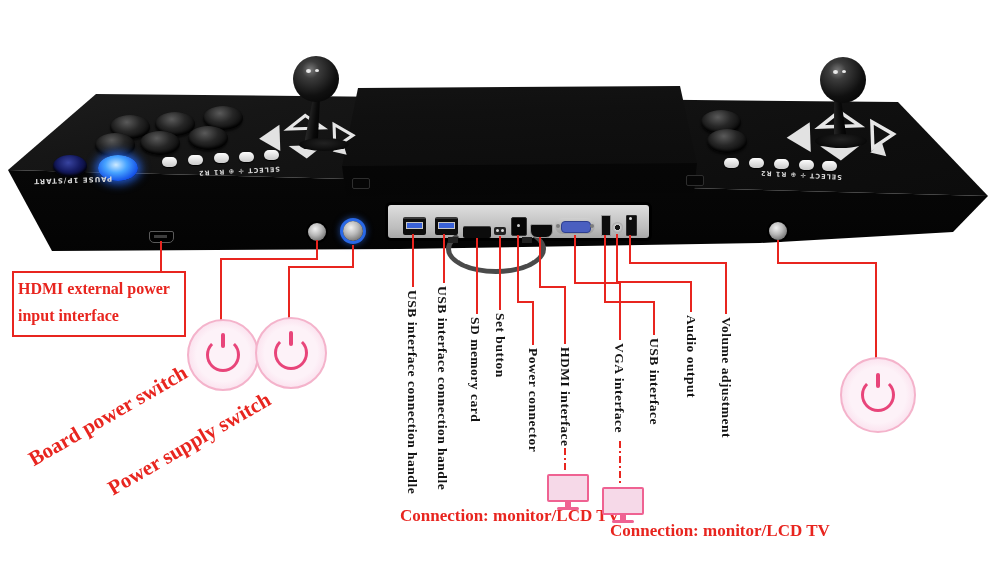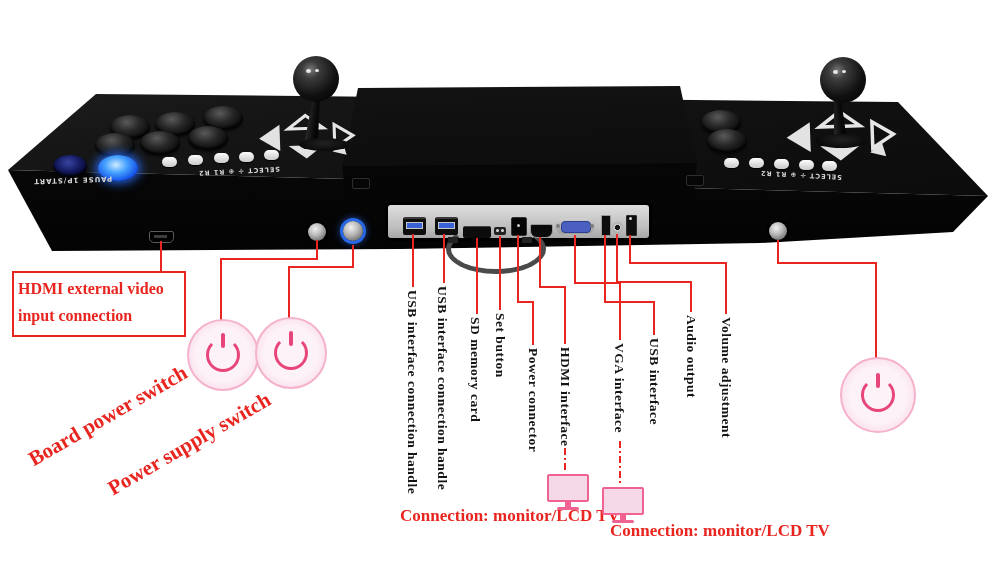--- a/index.html
+++ b/index.html
@@ -218,22 +218,22 @@
       <polyline points="575,235 575,283 620,283 620,340"></polyline>
       <polyline points="605,235 605,302 654,302 654,335"></polyline>
       <polyline points="617,234 617,282 691,282 691,312"></polyline>
       <polyline points="630,235 630,263 726,263 726,314"></polyline>
       <polyline points="565,448 565,472" stroke-dasharray="7 3 2 3"></polyline>
       <polyline points="620,441 620,485" stroke-dasharray="7 3 2 3"></polyline>
     </g>
   </svg>
 
   <div class="abs callout-box">
-    <div>HDMI external video</div>
-    <div>input connection</div>
+    <div>HDMI external power</div>
+    <div>input interface</div>
   </div>
 
   <div class="abs red-label" style="left:18px;top:402px;width:185px;font-size:21px;transform:rotate(-30deg);">Board power switch</div>
   <div class="abs red-label" style="left:97px;top:430px;width:190px;font-size:21px;transform:rotate(-30deg);">Power supply switch</div>
   <div class="abs red-label" style="left:400px;top:506px;font-size:17px;">Connection: monitor/LCD TV</div>
   <div class="abs red-label" style="left:610px;top:521px;font-size:17px;">Connection: monitor/LCD TV</div>
 
   <div class="abs vlabel" style="left:404px;top:290px;">USB interface connection handle</div>
   <div class="abs vlabel" style="left:434px;top:286px;">USB interface connection handle</div>
   <div class="abs vlabel" style="left:467px;top:317px;">SD memory card</div>

